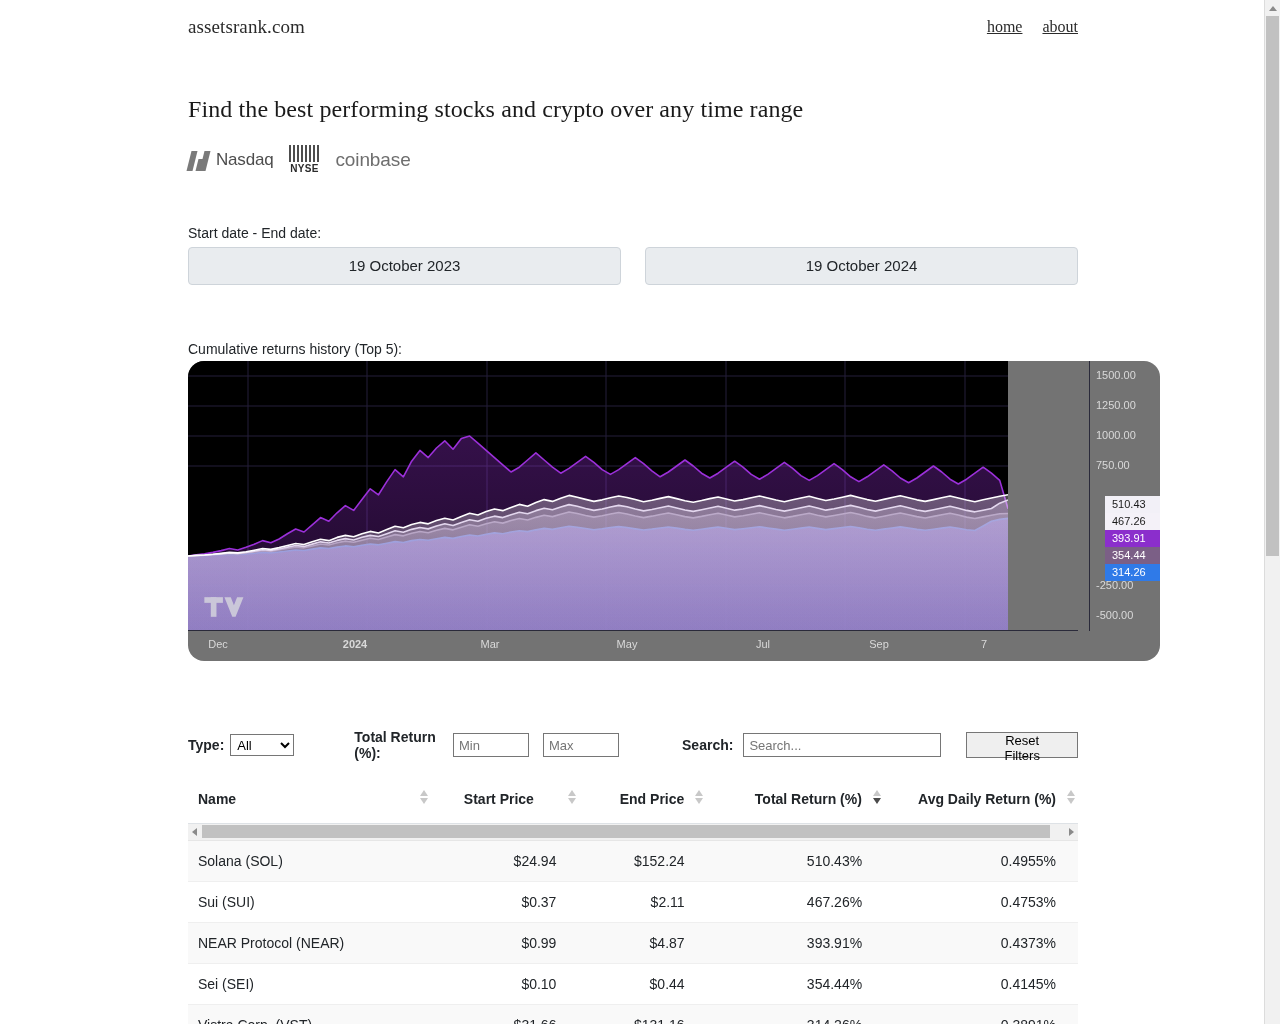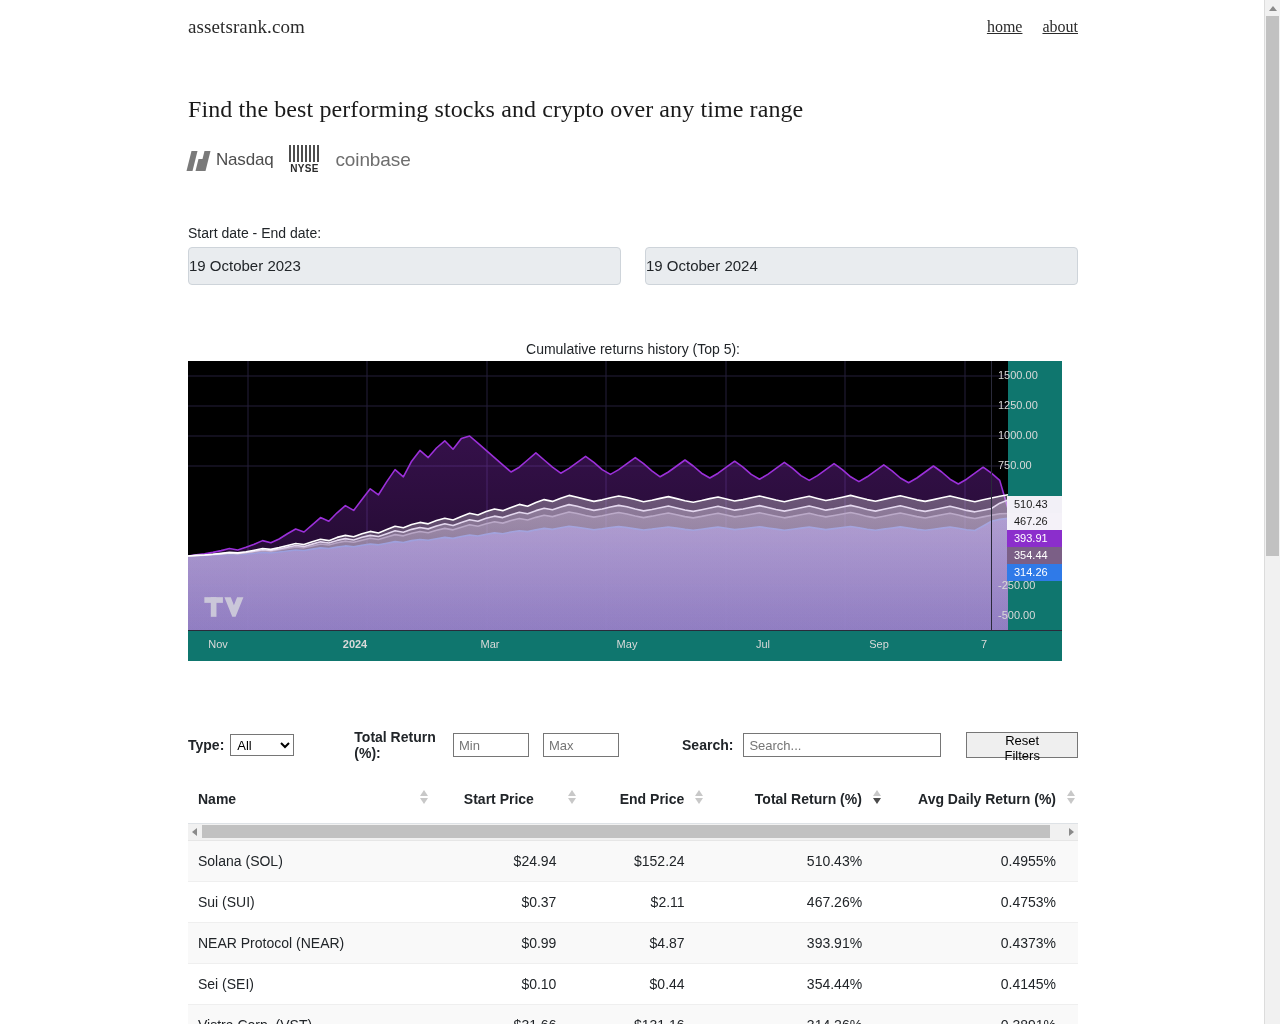--- a/index.html
+++ b/index.html
@@ -73,30 +73,30 @@
   .nyse-bars{ display:flex; gap:2px; height:17px; }
   .nyse-bars i{ display:block; width:2px; height:17px; background:#4d4d4d; }
   .nyse-text{ font-size:10px; font-weight:bold; color:#2b2b2b; letter-spacing:.3px; margin-top:1px; }
 
   .logo-coinbase{ font-size:19px; color:#6e6e6e; letter-spacing:-.1px; }
 
   
   .field-label{ font-size:14px; color:#212529; margin:51px 0 6px 0; }
   .date-row{ display:flex; gap:24px; }
   .date-input{
-    flex:1; height:36px; line-height:36px; 
+    flex:1; height:36px; line-height:36px; text-align:center;
     background:#e9ecef; border:1px solid #ced4da; border-radius:4px;
     font-size:15px; color:#212529;
   }
 
   
-  .chart-label{ font-size:14px; color:#212529; margin:56px 0 4px 0;text-align:center; }
+  .chart-label{ font-size:14px; color:#212529; margin:56px 0 4px 0; }
   .chart-box{
-    position:relative; width:874px; height:300px;
-    background:#0f766e; overflow:hidden;
+    position:relative; width:972px; height:300px;
+    background:#737373; overflow:hidden;border-radius:16px;
   }
   .plot{ position:absolute; left:0; top:0; width:820px; height:270px; }
   .plot svg{ display:block; }
   .tv-logo{
     position:absolute; left:16px; bottom:42px;
     width:40px; height:24px; opacity:.82;
   }
 
   .price-scale{
     position:absolute; right:0; top:0; width:70px; height:270px;
@@ -335,21 +335,21 @@
         <div class="tick" style="top: 218px;">-250.00</div>
         <div class="tick" style="top: 248px;">-500.00</div>
         <div class="badge" style="top: 135px; background: rgb(242, 240, 247); color: rgb(26, 26, 26);">510.43</div>
         <div class="badge" style="top: 152px; background: rgb(244, 241, 248); color: rgb(26, 26, 26);">467.26</div>
         <div class="badge" style="top: 169px; background: rgb(139, 46, 204); color: rgb(255, 255, 255);">393.91</div>
         <div class="badge" style="top: 186px; background: rgb(123, 95, 134); color: rgb(255, 255, 255);">354.44</div>
         <div class="badge" style="top: 203px; background: rgb(47, 122, 232); color: rgb(255, 255, 255);">314.26</div>
       </div>
 
     <div class="time-scale">
-        <div class="t" style="left: 30px;">Nov</div>
+        <div class="t" style="left: 30px;">Dec</div>
         <div class="t bold" style="left: 167px;">2024</div>
         <div class="t" style="left: 302px;">Mar</div>
         <div class="t" style="left: 439px;">May</div>
         <div class="t" style="left: 575px;">Jul</div>
         <div class="t" style="left: 691px;">Sep</div>
         <div class="t" style="left: 796px;">7</div>
       </div>
   </div>
 
   <div class="filters">

